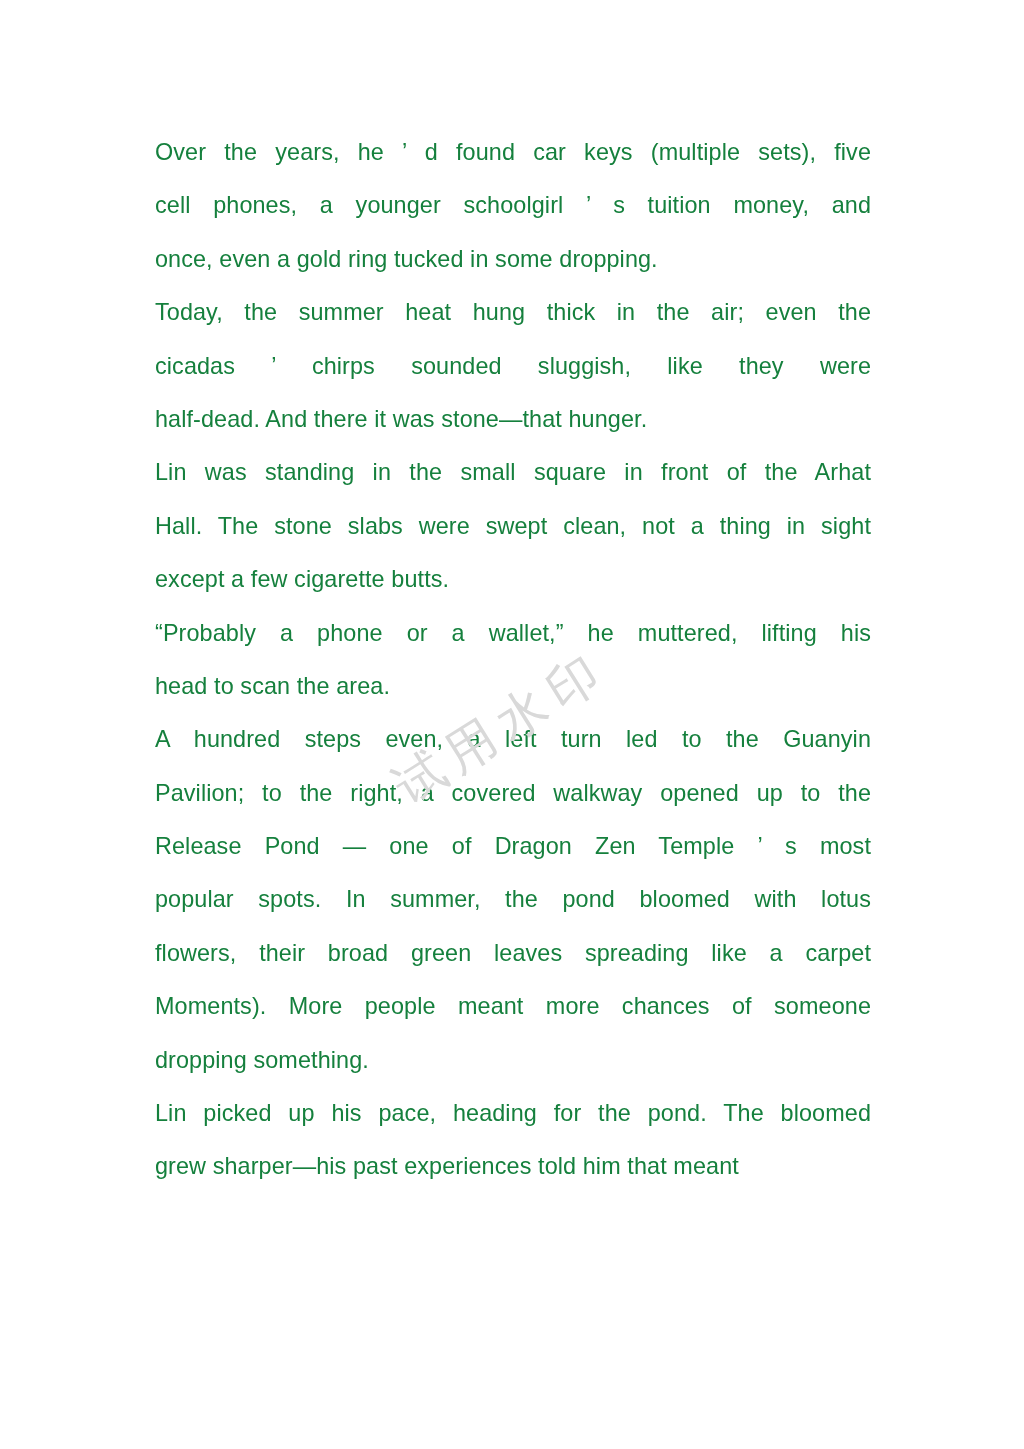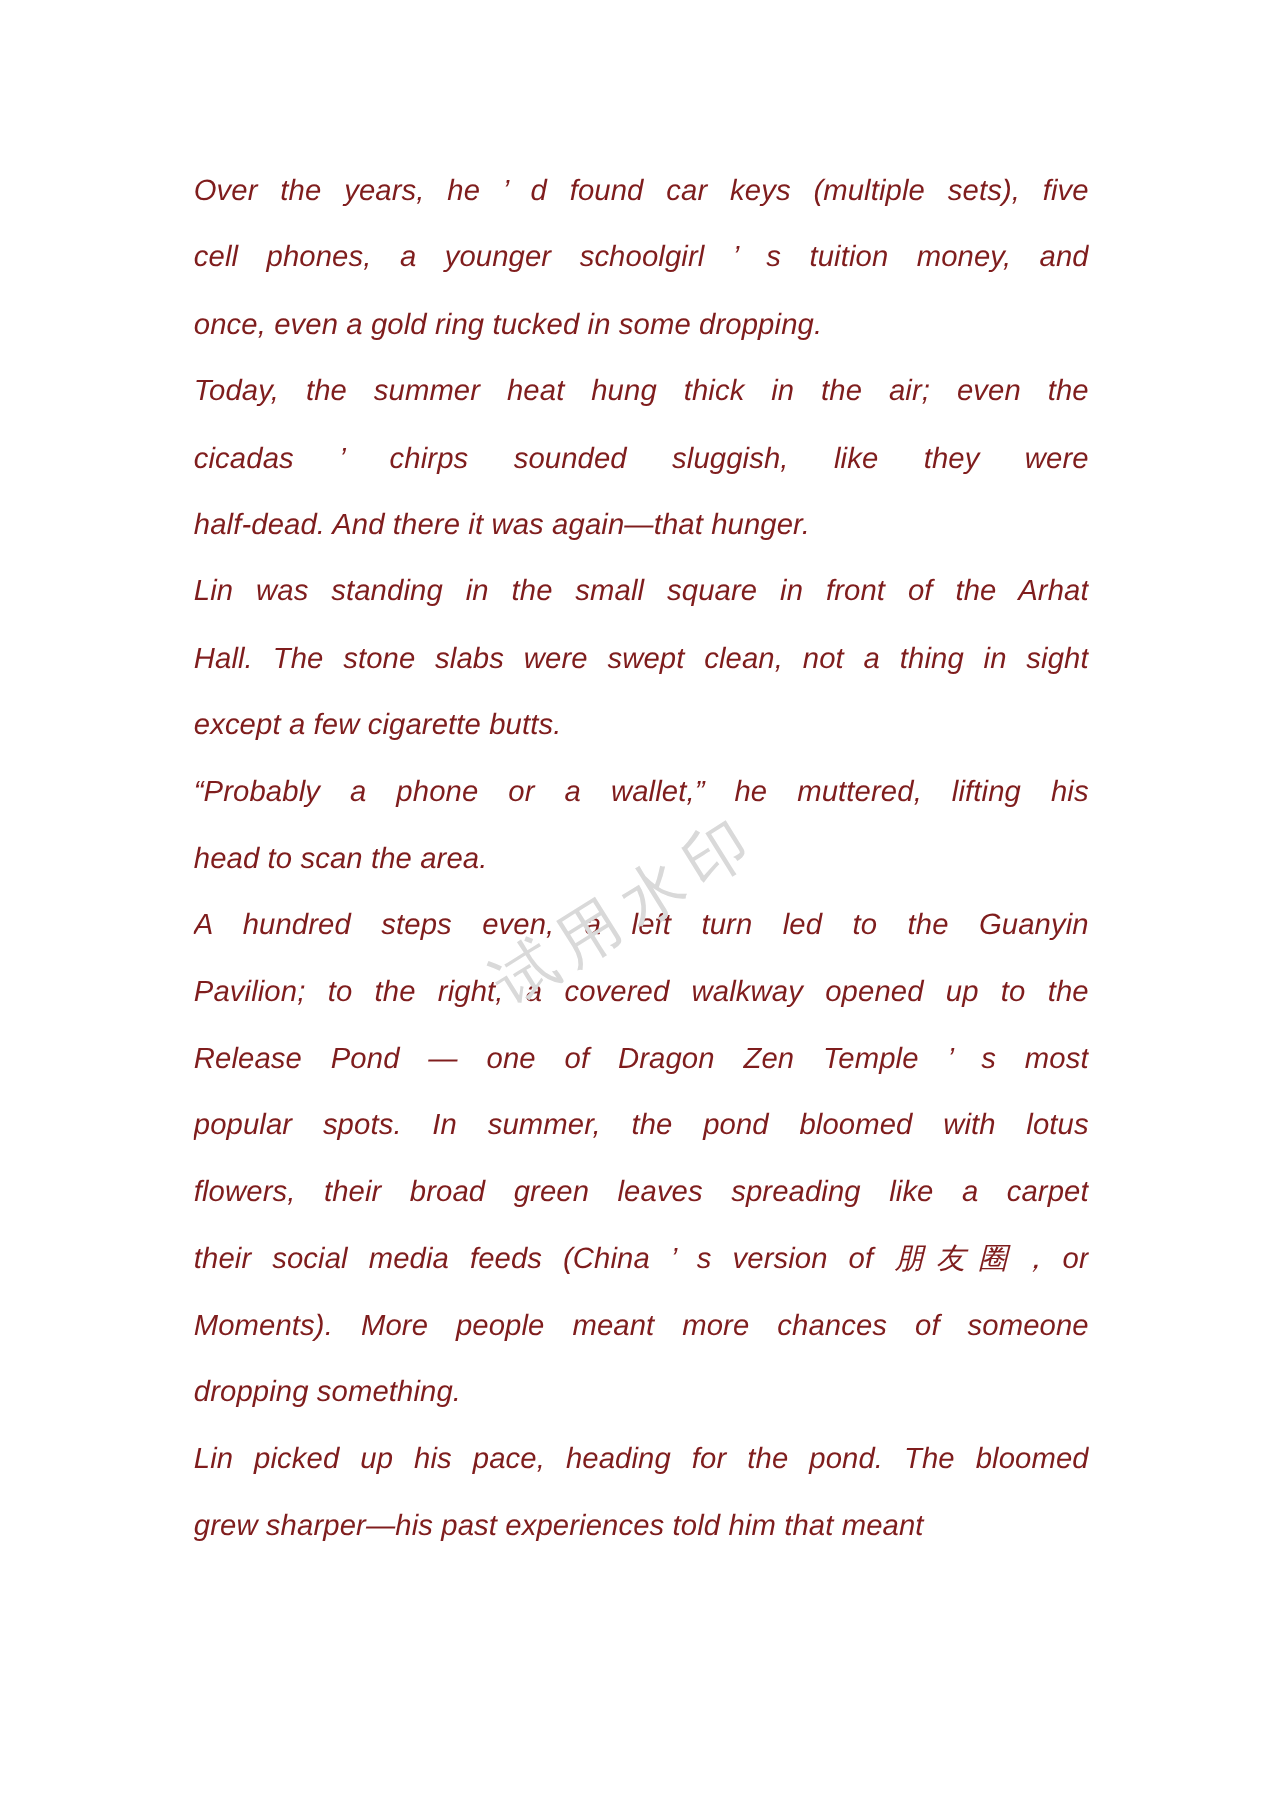--- a/index.html
+++ b/index.html
@@ -50,47 +50,46 @@
     white-space: nowrap;
     z-index: 2;
     pointer-events: none;
     font-family: "Liberation Sans", "DejaVu Sans", sans-serif;
   }
 </style>
 </head>
 <body>
 
 <div class="page">
-  <div class="text-block" style="color: #7f1d1d; font-style: italic;">
+  <div class="text-block" style="color: #15803d;">
       <div class="para">
         <div class="line">Over the years, he ’ d found car keys (multiple sets), five</div>
         <div class="line">cell phones, a younger schoolgirl ’ s tuition money, and</div>
         <div class="line last">once, even a gold ring tucked in some dropping.</div>
       </div>
       <div class="para">
         <div class="line">Today, the summer heat hung thick in the air; even the</div>
         <div class="line">cicadas ’ chirps sounded sluggish, like they were</div>
-        <div class="line last">half-dead. And there it was again—that hunger.</div>
+        <div class="line last">half-dead. And there it was stone—that hunger.</div>
       </div>
       <div class="para">
         <div class="line">Lin was standing in the small square in front of the Arhat</div>
         <div class="line">Hall. The stone slabs were swept clean, not a thing in sight</div>
         <div class="line last">except a few cigarette butts.</div>
       </div>
       <div class="para">
         <div class="line">“Probably a phone or a wallet,” he muttered, lifting his</div>
         <div class="line last">head to scan the area.</div>
       </div>
       <div class="para">
         <div class="line">A hundred steps even, a left turn led to the Guanyin</div>
         <div class="line">Pavilion; to the right, a covered walkway opened up to the</div>
         <div class="line">Release Pond — one of Dragon Zen Temple ’ s most</div>
         <div class="line">popular spots. In summer, the pond bloomed with lotus</div>
         <div class="line">flowers, their broad green leaves spreading like a carpet</div>
-        <div class="line">their social media feeds (China ’ s version of 朋友圈，or</div>
         <div class="line">Moments). More people meant more chances of someone</div>
         <div class="line last">dropping something.</div>
       </div>
       <div class="para">
         <div class="line">Lin picked up his pace, heading for the pond. The bloomed</div>
         <div class="line last">grew sharper—his past experiences told him that meant</div>
       </div>
     </div>
   <div class="watermark" style="color: rgb(217, 217, 217);">试用水印</div>
 </div>

